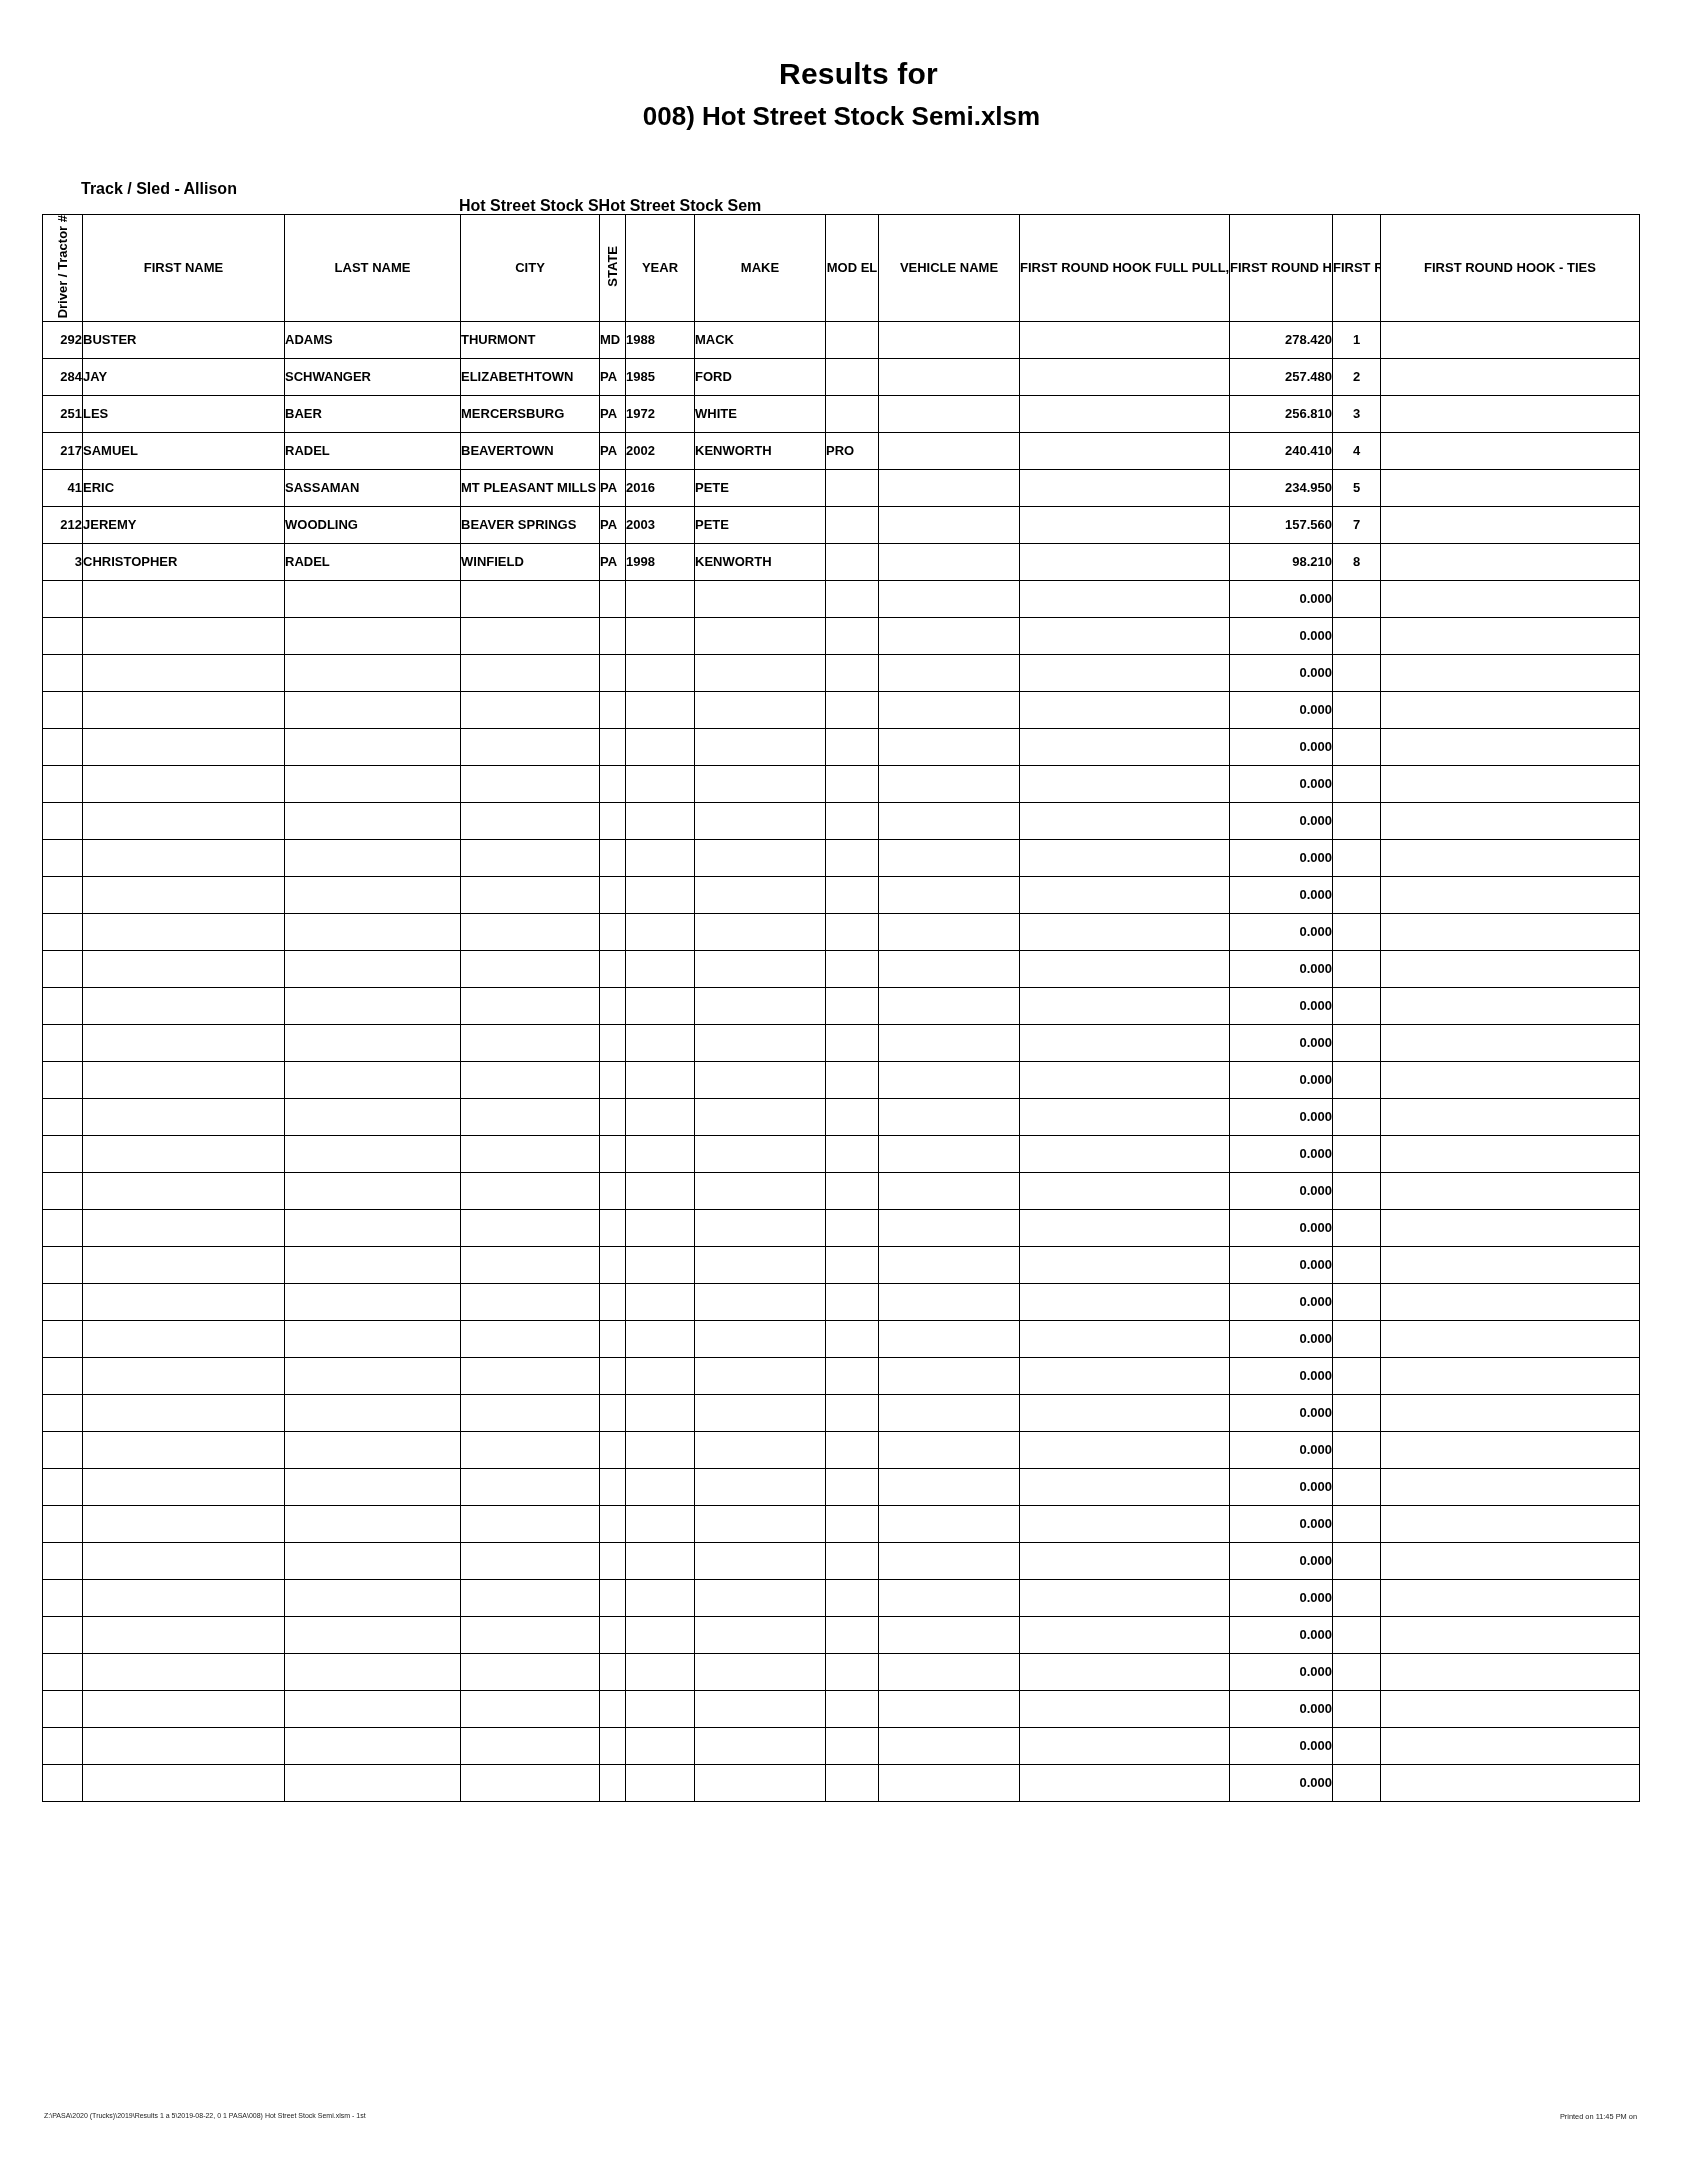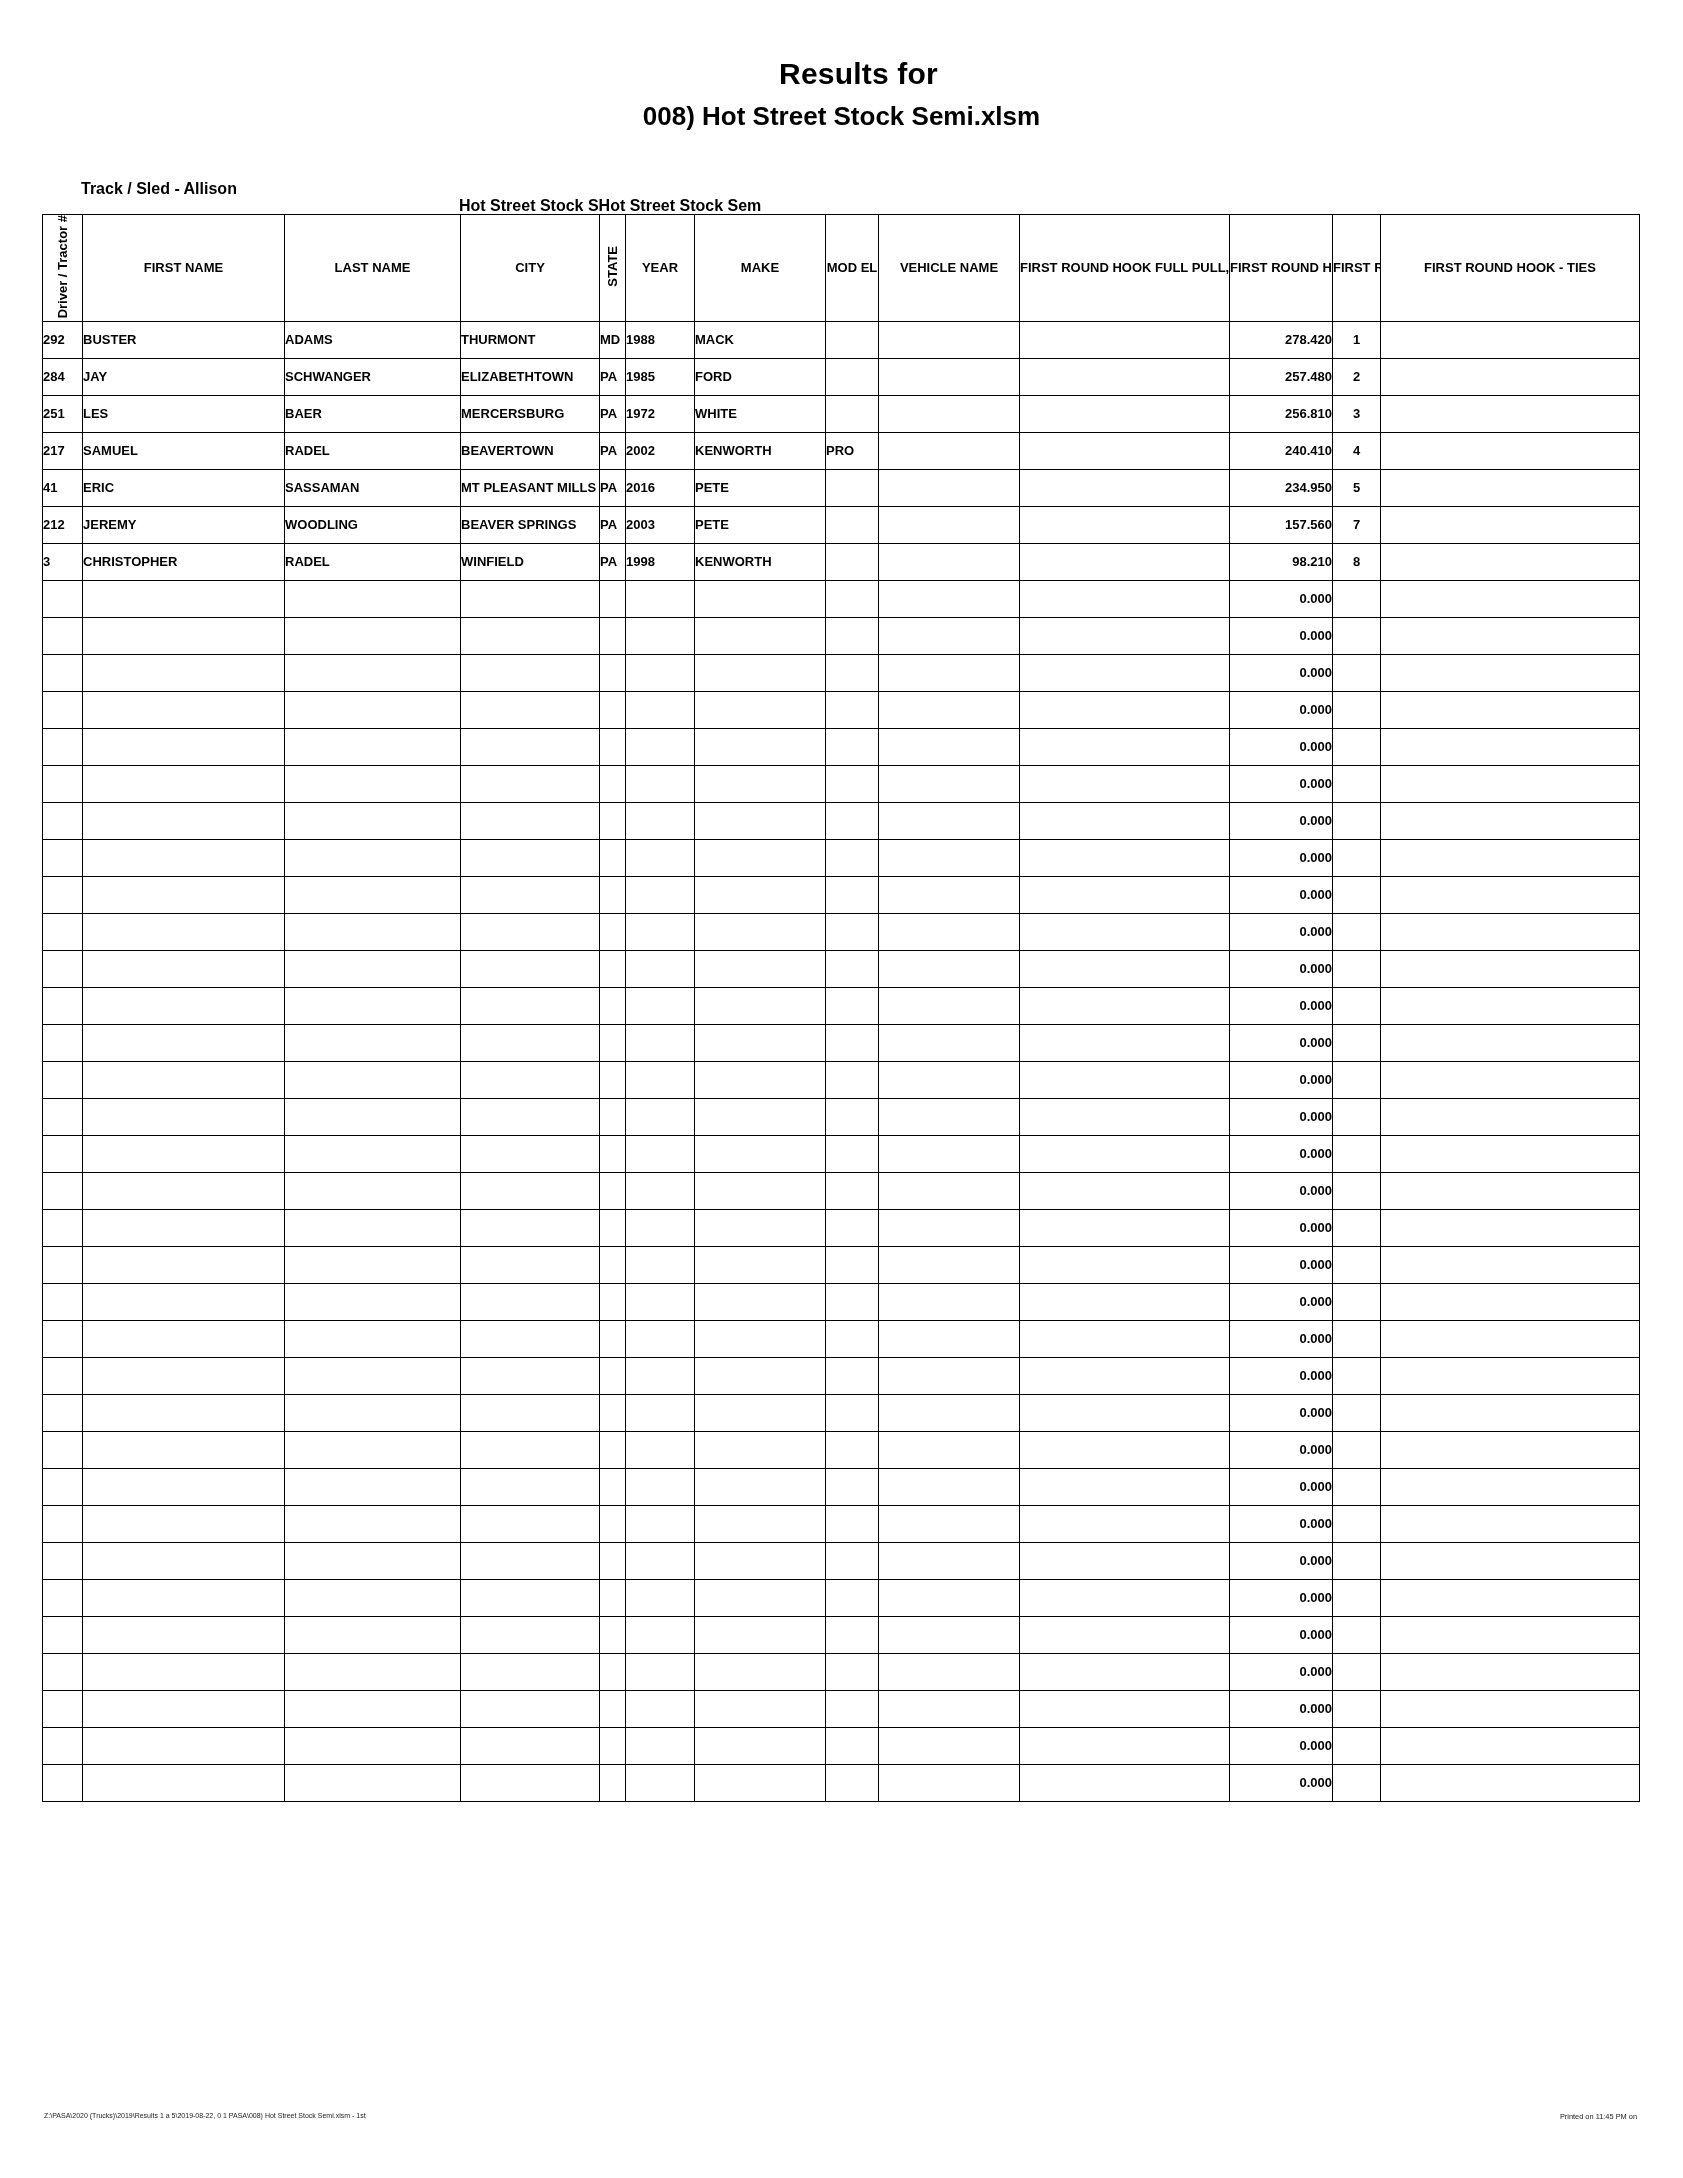--- a/index.html
+++ b/index.html
@@ -97,21 +97,21 @@
   th.tiny {
     font-size: 9px;
     line-height: 1.25;
   }
   tbody td {
     height: 36px;
     padding-left: 6px;
     padding-right: 6px;
   }
   td.num {
-    text-align: left;
+    text-align: right;
     padding-left: 2px;
     padding-right: 2px;
   }
   td.right {
     text-align: right;
     padding-right: 8px;
   }
   td.center {
     text-align: center;
   }

